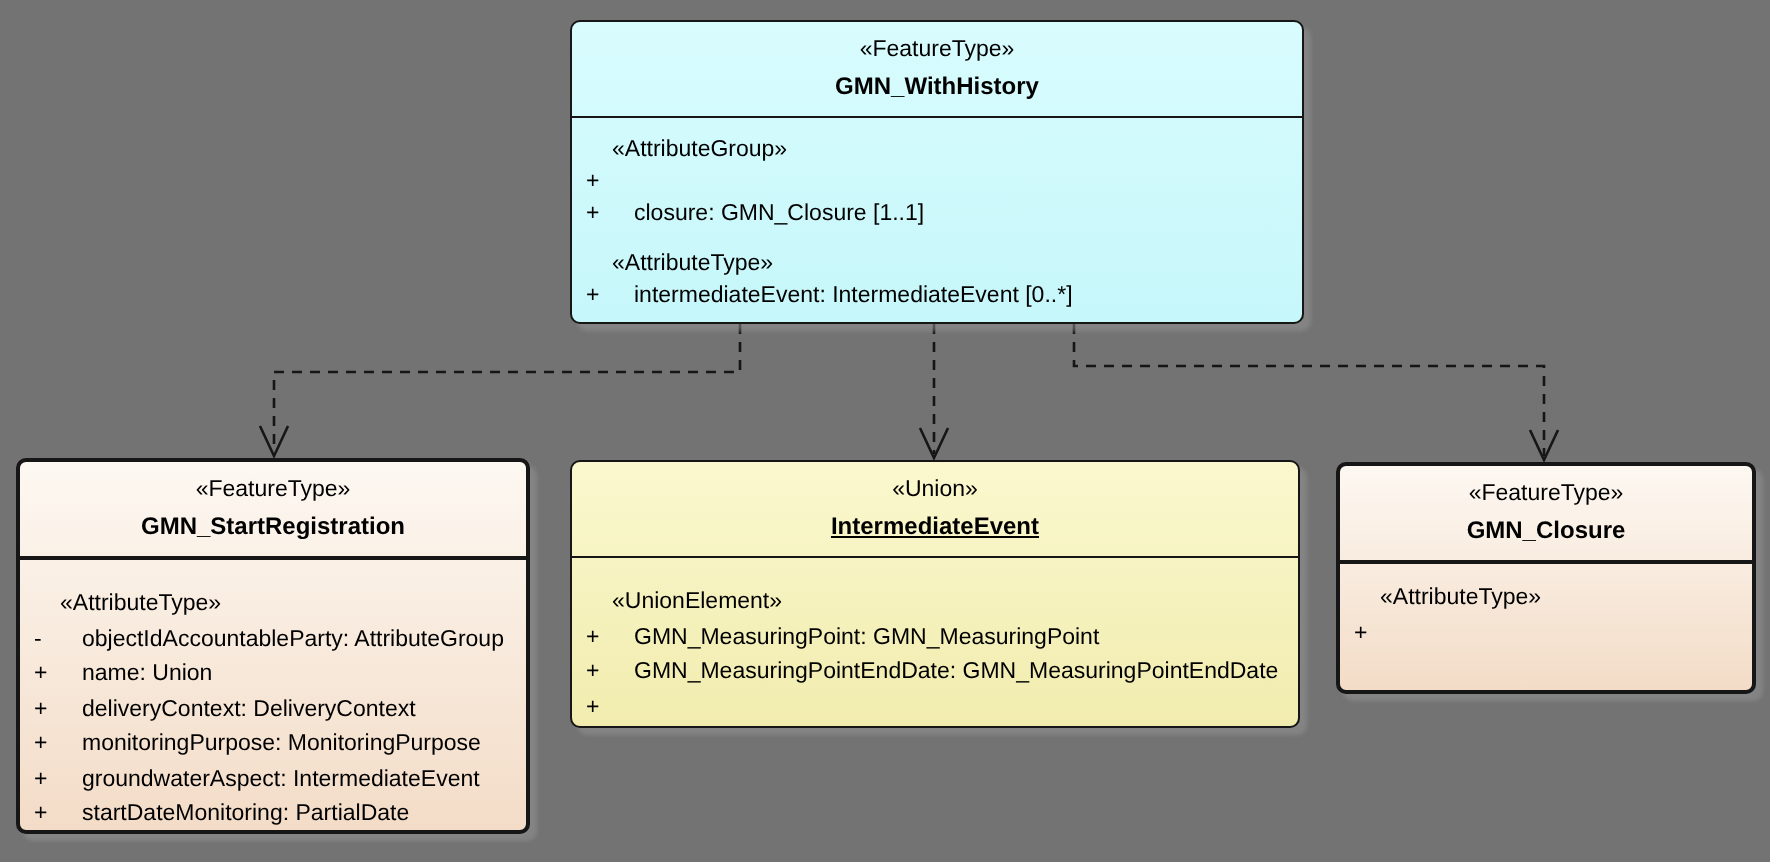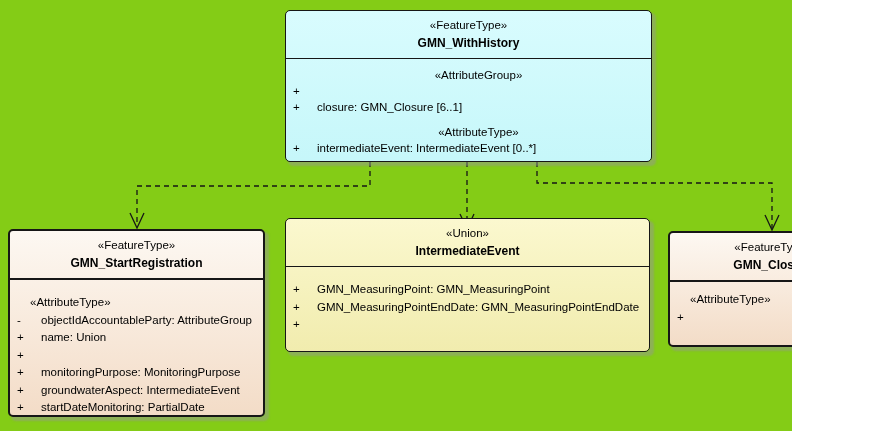--- a/index.html
+++ b/index.html
@@ -1,17 +1,17 @@
 <!DOCTYPE html>
 <html><head>
 <meta charset="utf-8">
 <style>
   html,body{margin:0;padding:0;background:#ffffff;}
   .canvas{
-    position:relative;width:792px;height:431px;background:#84cc16;
+    position:relative;width:885px;height:431px;background:#737373;
     font-family:"Liberation Sans",sans-serif;color:#000;overflow:hidden;
   }
   .connector-layer{position:absolute;left:0;top:0;width:885px;height:431px;}
   .uml-box{
     position:absolute;box-sizing:border-box;
     border:1.5px solid #161616;border-radius:5px;
     box-shadow:3.5px 3.5px 2px rgba(150,150,150,.5);
     overflow:hidden;
   }
   .b-thick{border-width:2px;}
@@ -20,23 +20,23 @@
   .box-peach {background:linear-gradient(180deg,#fdf8f2 0%,#f3dcc7 100%);}
   .box-yellow{background:linear-gradient(180deg,#fbf8cf 0%,#f1ecae 100%);}
   .hdr{
     height:41px;padding-top:6px;text-align:center;
     border-bottom:1.5px solid #161616;
   }
   .b-thick .hdr{border-bottom-width:2px;}
   .b-thin  .hdr{border-bottom-width:1px;}
   .stereo{font-size:11.5px;line-height:17px;}
   .cname{font-size:12px;font-weight:bold;line-height:18px;}
-  .cname.u{}
+  .cname.u{text-decoration:underline;}
   .attrs{position:relative;padding-top:14px;overflow:hidden;white-space:nowrap;}
-  .attrs-top{padding-top:8px;text-align:center;}
+  .attrs-top{padding-top:8px;}
   .row{position:relative;height:17.5px;line-height:17.5px;font-size:11.5px;}
   .attrs-top .row{height:16px;line-height:16px;}
   .stereo-row{padding-left:20px;}
   .gap-above{margin-top:9px;}
   .vis{position:absolute;left:7px;}
   .atext{position:absolute;left:31px;}
 </style>
 </head>
 <body>
 
@@ -59,21 +59,21 @@
       <div class="stereo">«FeatureType»</div>
       <div class="cname">GMN_WithHistory</div>
     </div>
     <div class="attrs attrs-top">
       <div class="row stereo-row">«AttributeGroup»</div>
       <div class="row attr-row">
         <span class="vis">+</span>
       </div>
       <div class="row attr-row">
         <span class="vis">+</span>
-        <span class="atext">closure: GMN_Closure [6..1]</span>
+        <span class="atext">closure: GMN_Closure [1..1]</span>
       </div>
       <div class="row stereo-row gap-above">«AttributeType»</div>
       <div class="row attr-row">
         <span class="vis">+</span>
         <span class="atext">intermediateEvent: IntermediateEvent [0..*]</span>
       </div>
     </div>
   </div>
 
   <div class="uml-box box-peach b-thick" style="left:8px;top:229px;width:257px;height:188px;">
@@ -86,42 +86,44 @@
       <div class="row attr-row">
         <span class="vis">-</span>
         <span class="atext">objectIdAccountableParty: AttributeGroup</span>
       </div>
       <div class="row attr-row">
         <span class="vis">+</span>
         <span class="atext">name: Union</span>
       </div>
       <div class="row attr-row">
         <span class="vis">+</span>
+        <span class="atext">deliveryContext: DeliveryContext</span>
       </div>
       <div class="row attr-row">
         <span class="vis">+</span>
         <span class="atext">monitoringPurpose: MonitoringPurpose</span>
       </div>
       <div class="row attr-row">
         <span class="vis">+</span>
         <span class="atext">groundwaterAspect: IntermediateEvent</span>
       </div>
       <div class="row attr-row">
         <span class="vis">+</span>
         <span class="atext">startDateMonitoring: PartialDate</span>
       </div>
     </div>
   </div>
 
-  <div class="uml-box box-yellow b-thin" style="left:285px;top:218px;width:365px;height:134px;">
+  <div class="uml-box box-yellow b-thin" style="left:285px;top:230px;width:365px;height:134px;">
     <div class="hdr">
       <div class="stereo">«Union»</div>
       <div class="cname u">IntermediateEvent</div>
     </div>
     <div class="attrs">
+      <div class="row stereo-row">«UnionElement»</div>
       <div class="row attr-row">
         <span class="vis">+</span>
         <span class="atext">GMN_MeasuringPoint: GMN_MeasuringPoint</span>
       </div>
       <div class="row attr-row">
         <span class="vis">+</span>
         <span class="atext">GMN_MeasuringPointEndDate: GMN_MeasuringPointEndDate</span>
       </div>
       <div class="row attr-row">
         <span class="vis">+</span>

